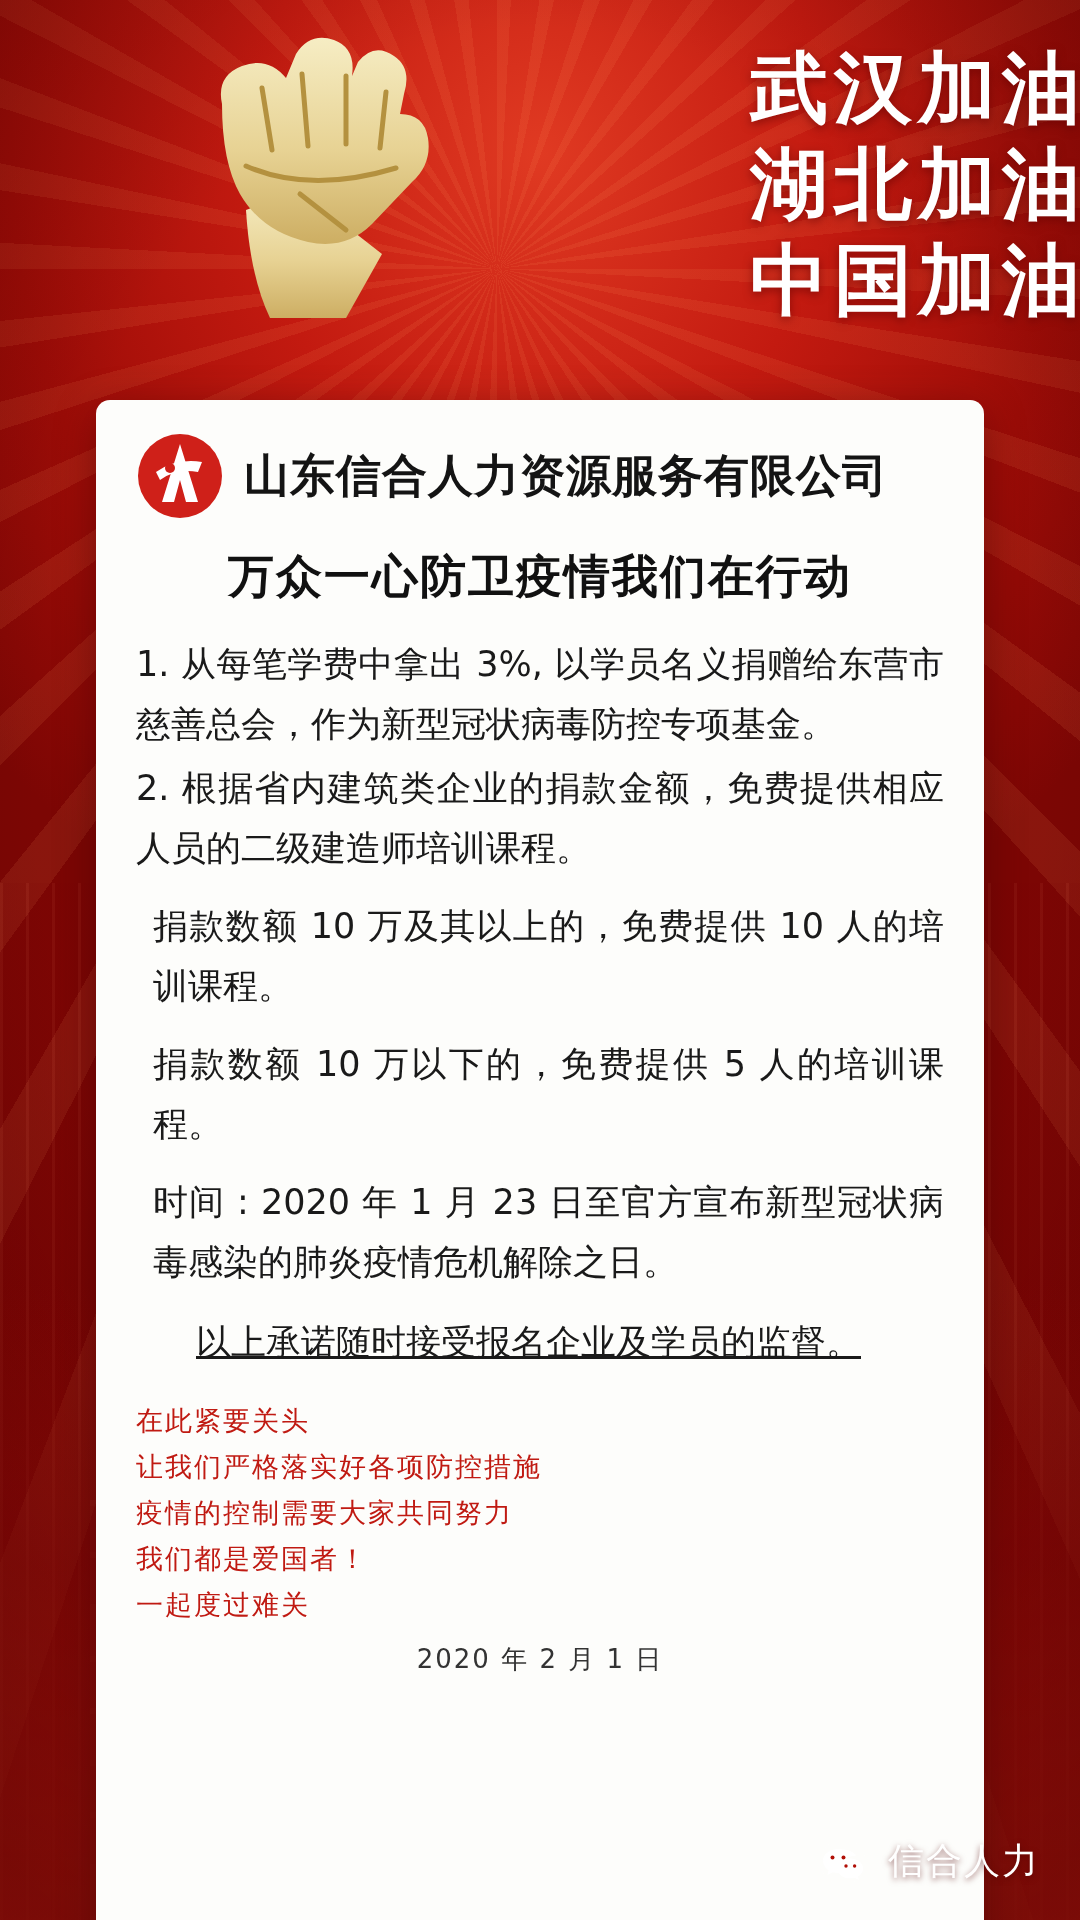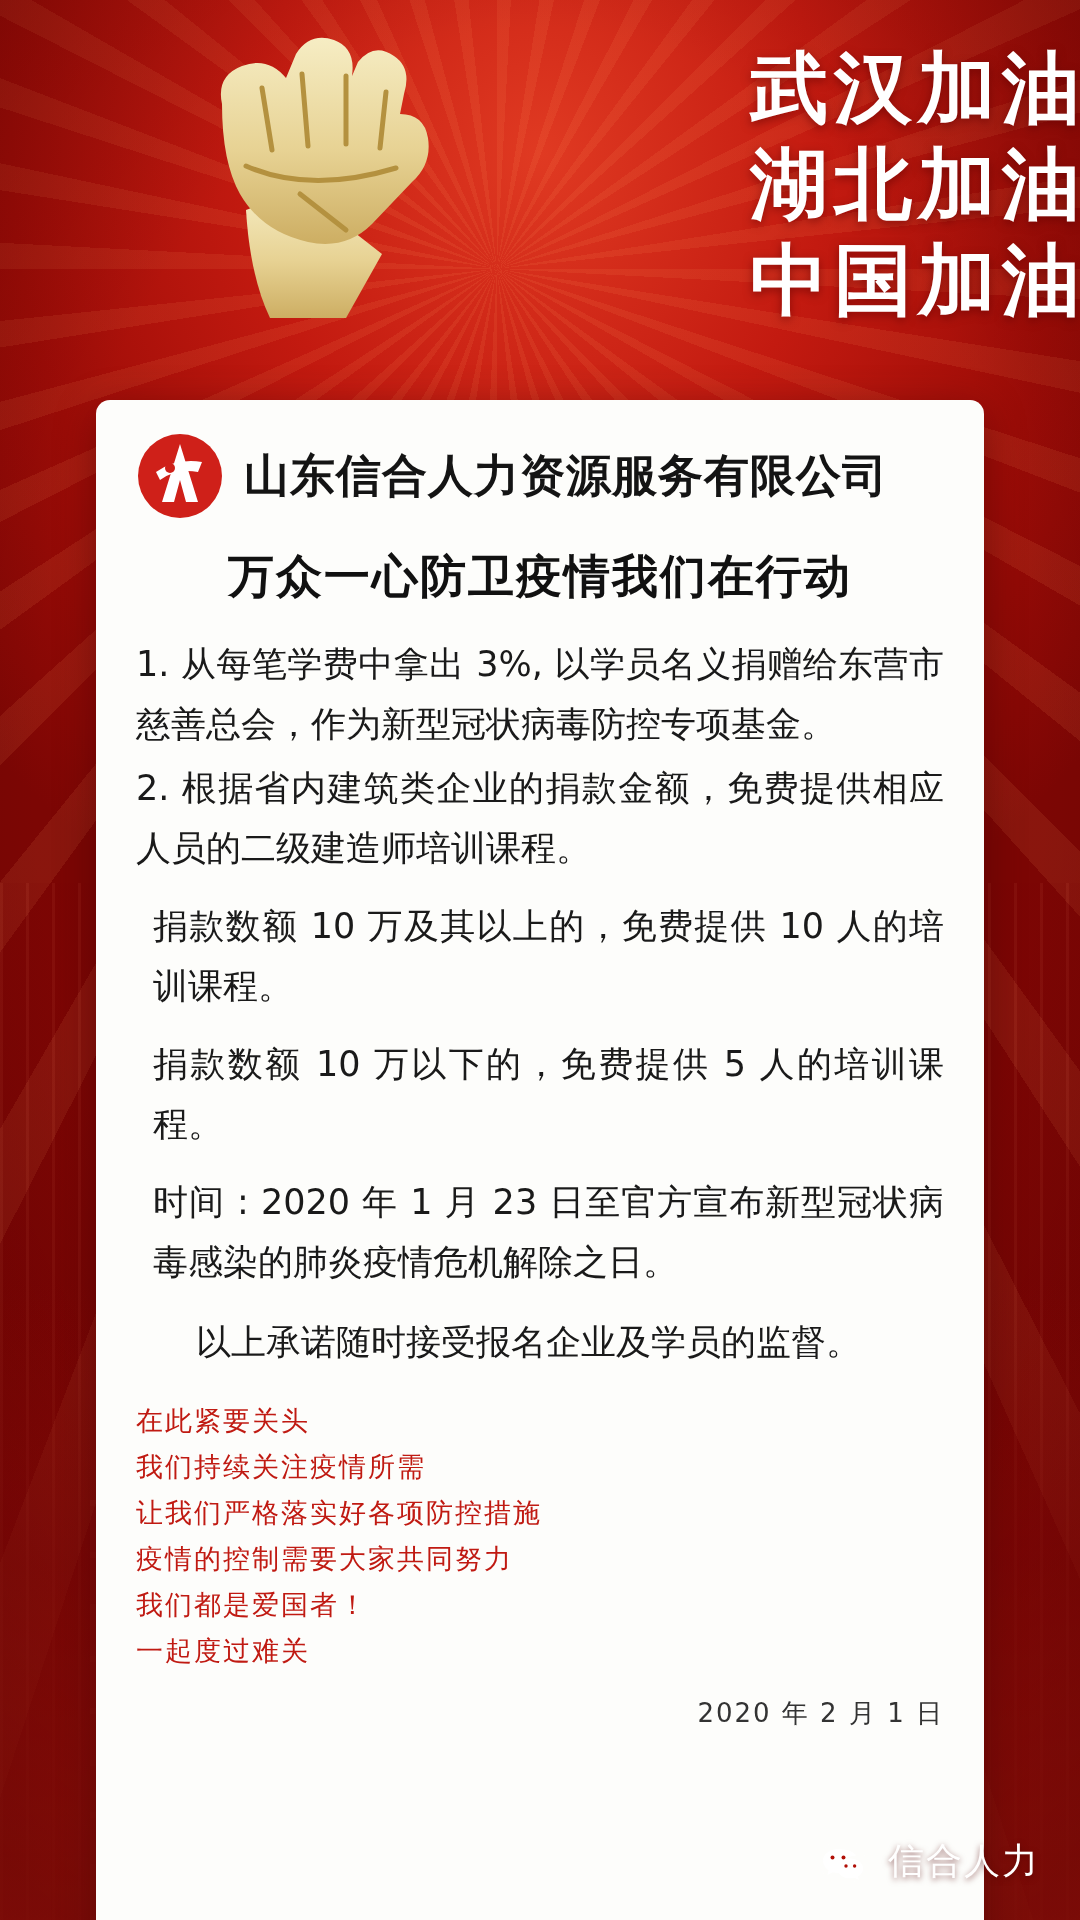--- a/index.html
+++ b/index.html
@@ -150,34 +150,35 @@
     line-height: 60px;
     color: #1a1a1a;
     margin: 0 0 4px 0;
     text-align: justify;
   }
   .body-p.gap-top { margin-top: 18px; margin-left: 17px; }
   .body-p.center-ind {
     text-indent: 60px;
     margin-top: 20px;
     margin-bottom: 10px;
+    text-decoration: underline;
   }
 
   .closing {
     margin-top: 26px;
     color: #c01a12;
     font-family: "DejaVu Sans", "Liberation Sans", sans-serif;
     font-size: 27px;
     line-height: 46px;
     letter-spacing: 2px;
   }
   .closing .line { display: block; }
   .card-date {
-    margin-top: 22px;
-    text-align: right;
+    margin-top: 14px;
+    text-align: center;
     color: #333;
     font-family: "DejaVu Sans", "Liberation Sans", sans-serif;
     font-size: 26px;
     letter-spacing: 2px;
   }
 
   
   .footer {
     position: absolute;
     right: 40px;
@@ -264,21 +265,20 @@
 
     <p class="body-p">1. 从每笔学费中拿出 3%, 以学员名义捐赠给东营市慈善总会，作为新型冠状病毒防控专项基金。</p>
     <p class="body-p">2. 根据省内建筑类企业的捐款金额，免费提供相应人员的二级建造师培训课程。</p>
     <p class="body-p gap-top">捐款数额 10 万及其以上的，免费提供 10 人的培训课程。</p>
     <p class="body-p gap-top">捐款数额 10 万以下的，免费提供 5 人的培训课程。</p>
     <p class="body-p gap-top">时间 : 2020 年 1 月 23 日至官方宣布新型冠状病毒感染的肺炎疫情危机解除之日。</p>
     <p class="body-p center-ind">以上承诺随时接受报名企业及学员的监督。</p>
 
     <div class="closing">
       <span class="line">在此紧要关头</span>
-      <span class="line">我们持续关注疫情所需</span>
       <span class="line">让我们严格落实好各项防控措施</span>
       <span class="line">疫情的控制需要大家共同努力</span>
       <span class="line">我们都是爱国者！</span>
       <span class="line">一起度过难关</span>
     </div>
 
     <div class="card-date">2020 年 2 月 1 日</div>
   </div>
 
   <div class="footer">

